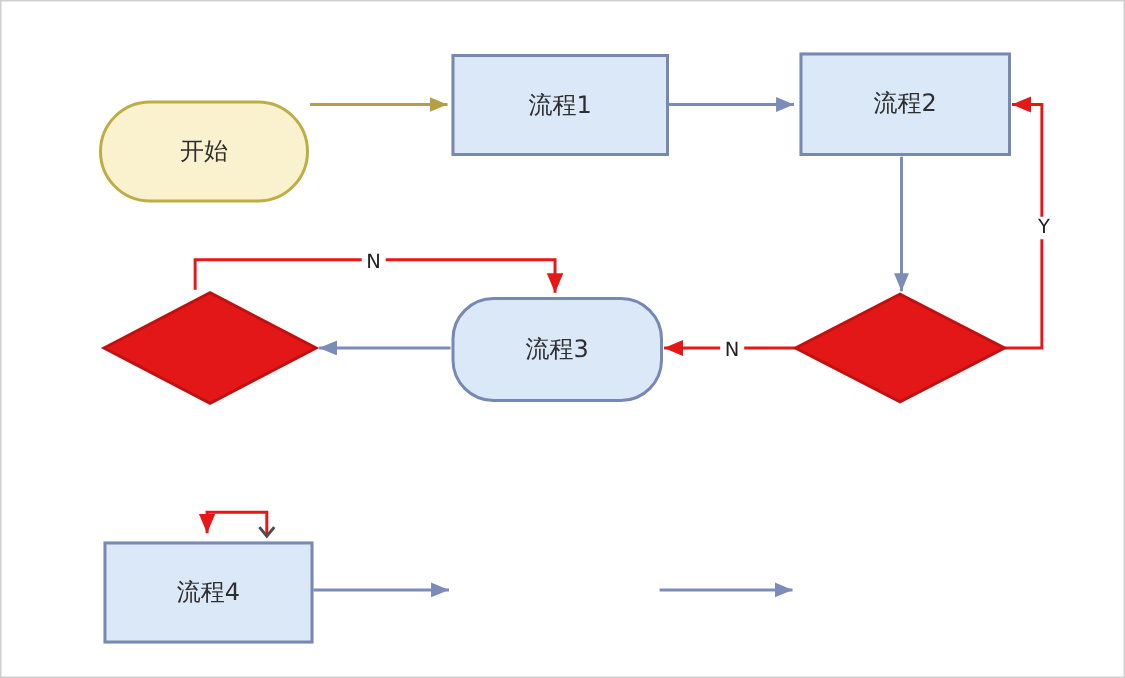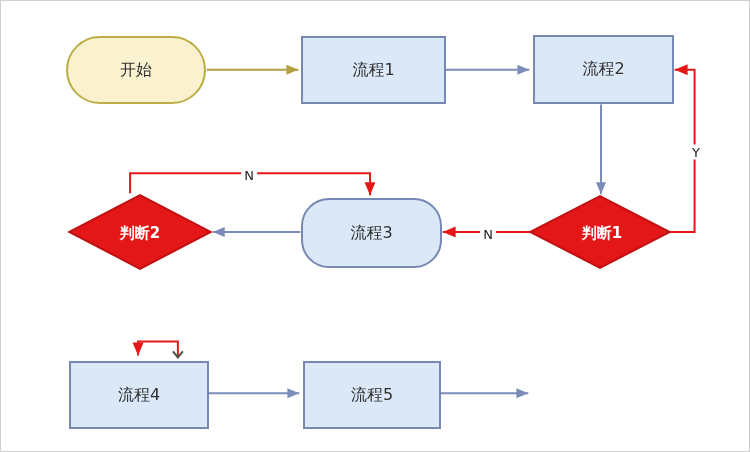--- a/index.html
+++ b/index.html
@@ -26,20 +26,21 @@
     color: var(--node-text, #2f2f2f);
   }
   .process {
     background: var(--process-fill, #dbe8f8);
     border: 2px solid var(--process-border, #7788b4);
   }
   .stadium {
     background: var(--terminal-fill, #faf2cf);
     border: 2px solid var(--terminal-border, #bcae45);
     border-radius: 36px;
+    margin-top: 31px;
   }
   .diamond-shape {
     fill: var(--decision-fill, #e31717);
     stroke: var(--decision-border, #c21010);
     stroke-width: 2px;
     stroke-linejoin: miter;
   }
   .diamond-label {
     background: transparent;
     color: var(--decision-text, #fff);
@@ -95,38 +96,29 @@
   </div>
 
   <div class="node process" style="left:300px; top:35px; width:145px; height:68px;">
     <span>流程1</span>
   </div>
 
   <div class="node process" style="left:532px; top:34px; width:141px; height:69px;">
     <span>流程2</span>
   </div>
 
-  <div class="node diamond-label" style="left:531px; top:196px; width:140px; height:72px;">
-    <span>判断1</span>
-  </div>
 
-  <div class="node diamond-label" style="left:68px; top:195px; width:142px; height:74px;">
-    <span>判断2</span>
-  </div>
 
   <div class="node process" style="left:300px; top:197px; width:141px; height:70px;border-radius:28px;">
     <span>流程3</span>
   </div>
 
   <div class="node process" style="left:68px; top:360px; width:140px; height:68px;justify-content:center;">
     <span>流程4</span>
   </div>
 
-  <div class="node process" style="left:302px; top:360px; width:138px; height:68px;">
-    <span>流程5</span>
-  </div>
 
 
   <span class="edge-label" style="left:487px; top:233px;">N</span>
   <span class="edge-label" style="left:248px; top:174px;">N</span>
   <span class="edge-label" style="left:695px; top:151px;">Y</span>
 
 </div>
 
 </body></html>

